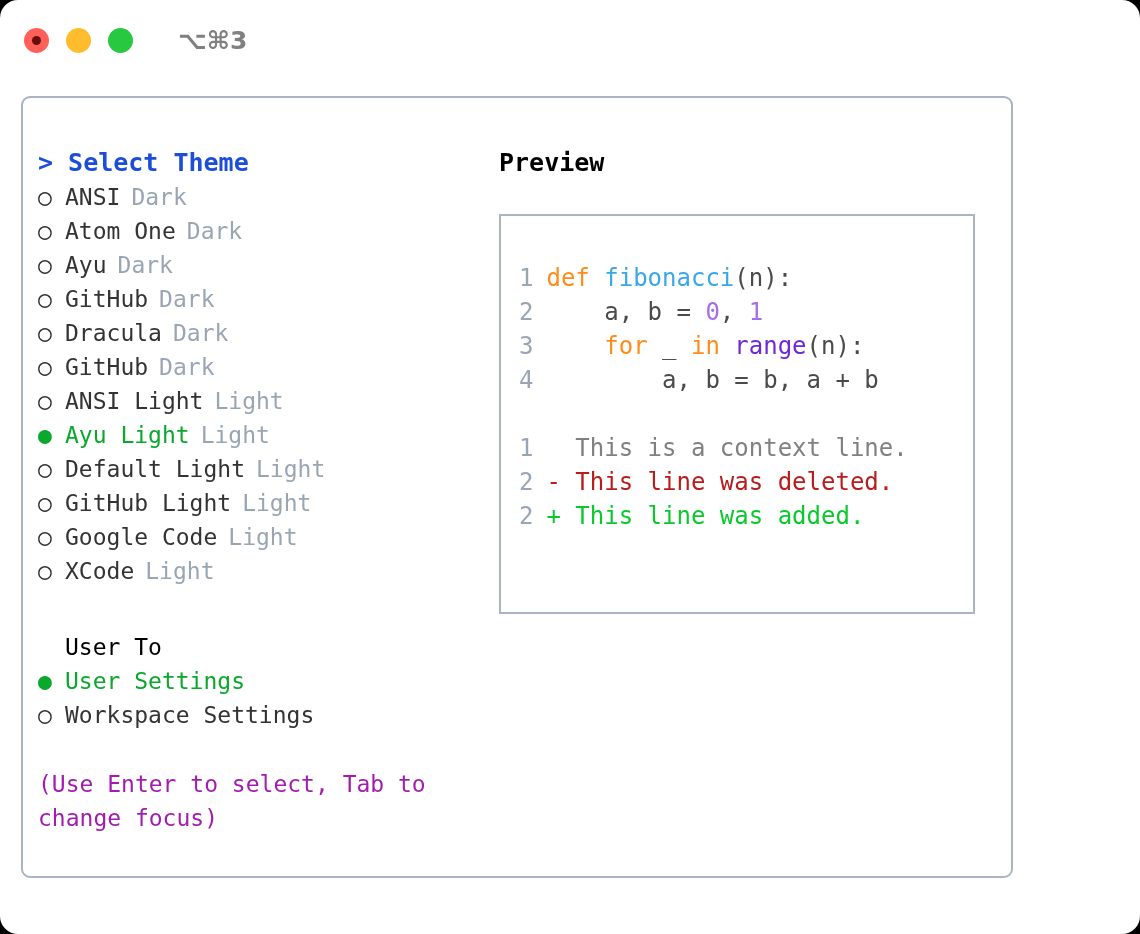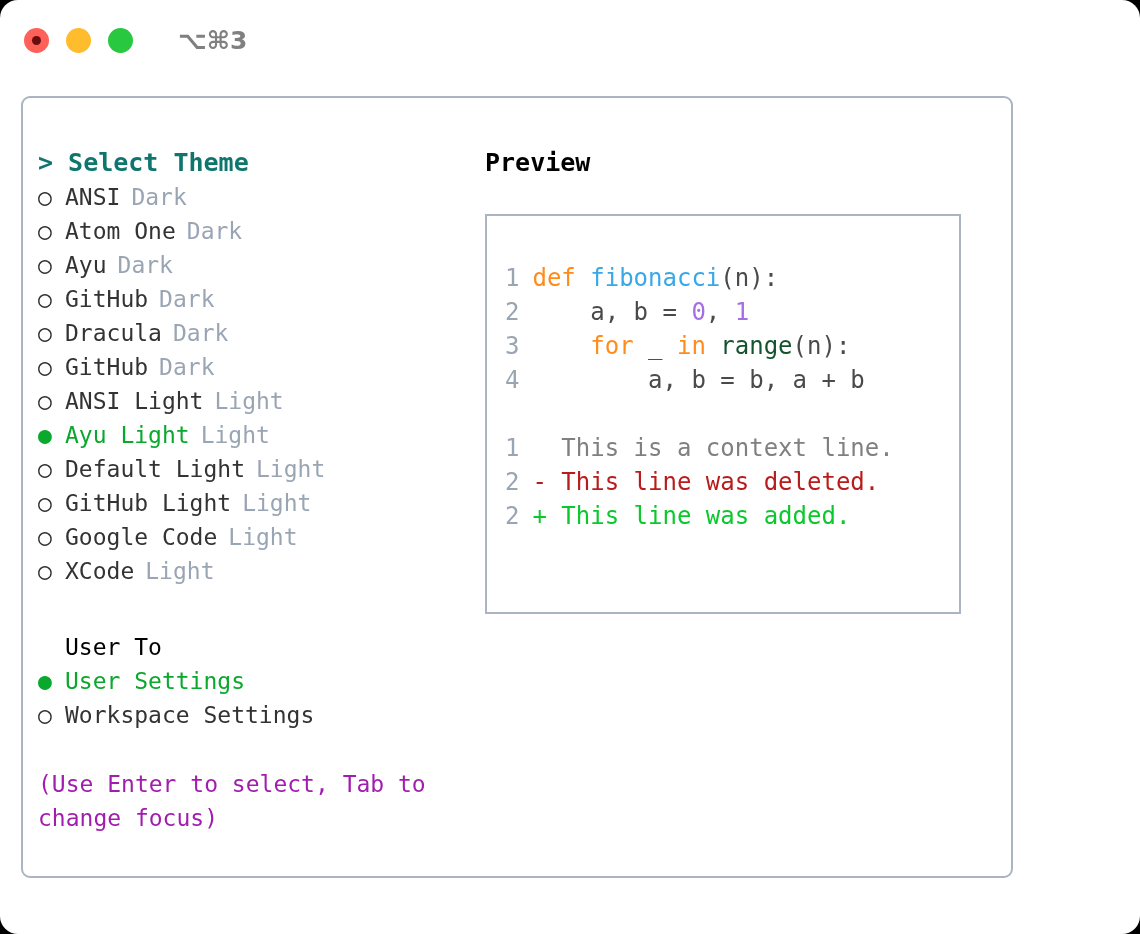--- a/index.html
+++ b/index.html
@@ -87,21 +87,21 @@
   
   .left-col {
     position: absolute;
     left: 15px;
     top: 48px;
     width: 440px;
   }
   .section-title {
     font-size: 25px;
     font-weight: bold;
-    color: #0f766e;
+    color: #1d4ed8;
     line-height: 34px;
     white-space: pre;
   }
   .opt-row {
     display: flex;
     align-items: baseline;
     line-height: 34px;
     height: 34px;
     font-size: 23px;
     white-space: pre;
@@ -135,21 +135,21 @@
     font-size: 23px;
     color: #a21caf;
     line-height: 34px;
     width: 400px;
     white-space: pre-wrap;
   }
 
   
   .right-col {
     position: absolute;
-    left: 462px;
+    left: 476px;
     top: 48px;
     width: 490px;
   }
   .preview-label {
     font-size: 25px;
     font-weight: bold;
     color: #000000;
     line-height: 34px;
     white-space: pre;
   }
@@ -171,21 +171,21 @@
   .code-line.blank { color: transparent; }
   .lno {
     color: #9aa5b4;
     display: inline-block;
     width: 13px;
     text-align: right;
   }
   .kw   { color: #ff8c1a; }
   .fn   { color: #39a7e8; }
   .num  { color: #a46ee8; }
-  .bi   { color: #14532d; }
+  .bi   { color: #6d28d9; }
   .plain{ color: #4a4a4a; }
   .ctx  { color: #808080; }
   .del  { color: #b91c1c; }
   .add  { color: #0ac92c; }
 </style>
 </head>
 <body>
 
 <div class="page">
 

